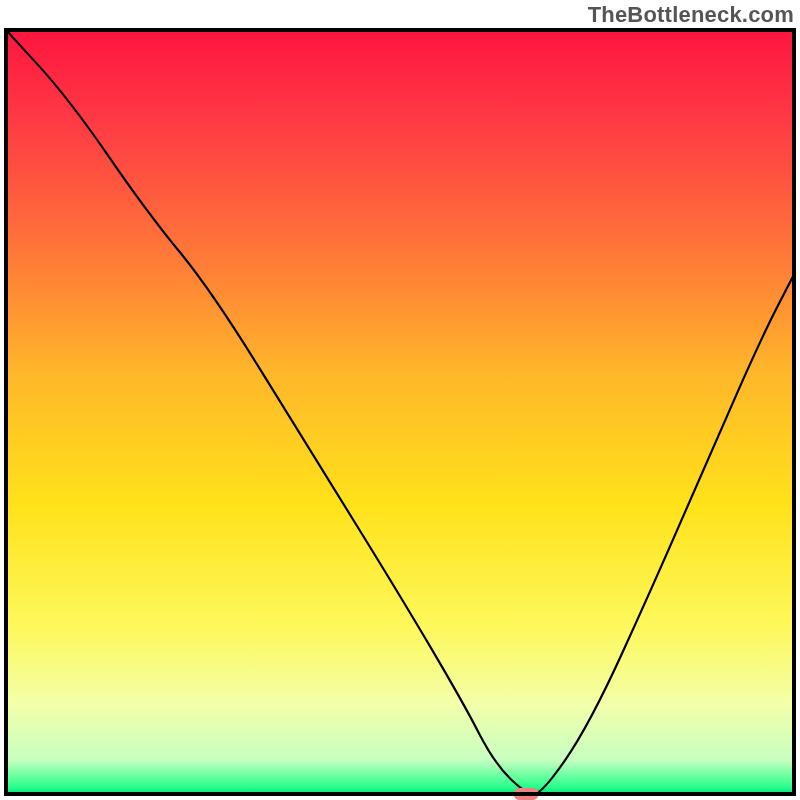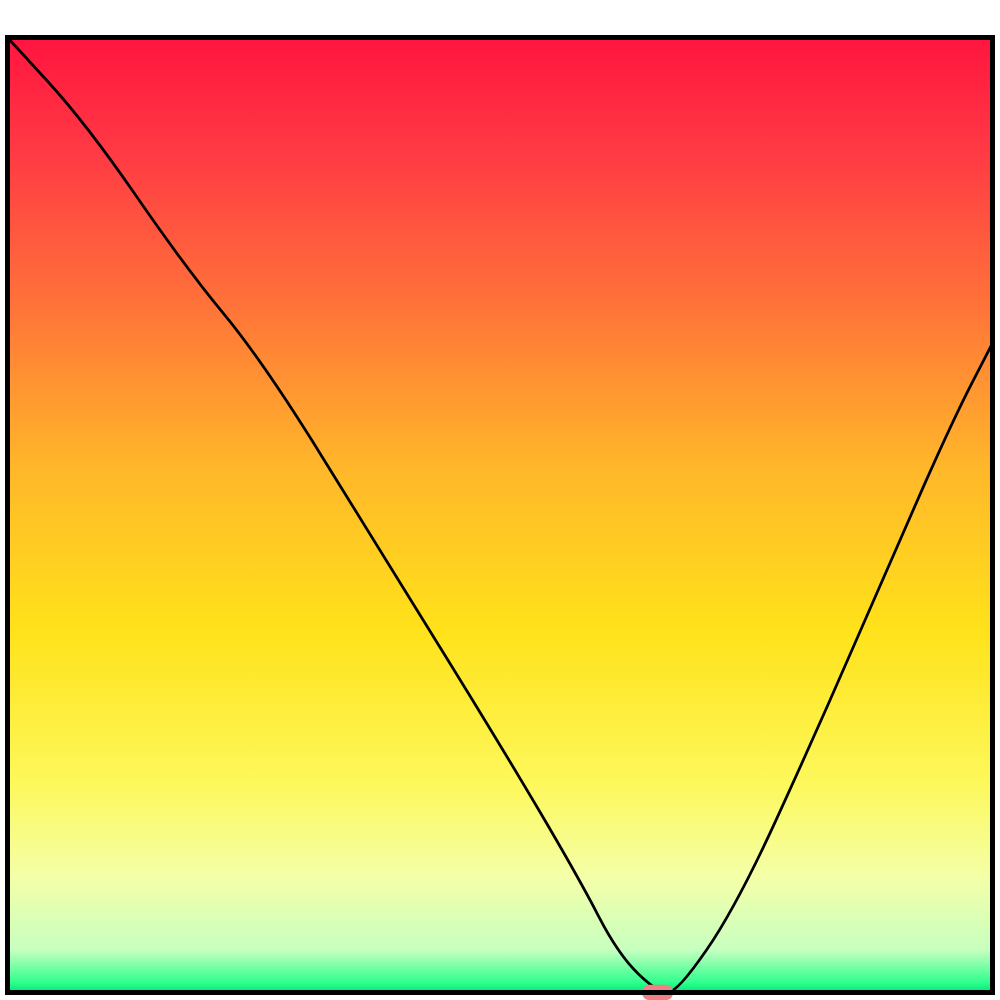--- a/index.html
+++ b/index.html
@@ -43,20 +43,21 @@
   .frame {
     fill: none;
     stroke: #000;
     stroke-width: 4;
   }
 </style>
 </head>
 <body>
 
 <div class="chart-container">
+  <div class="watermark">TheBottleneck.com</div>
   <svg id="chart-svg" width="800" height="800" viewBox="0 0 800 800">
     <defs>
       <linearGradient id="bg-grad" x1="0" y1="0" x2="0" y2="1">
           <stop offset="0%" stop-color="#ff153f"></stop>
           <stop offset="12%" stop-color="#ff3a44"></stop>
           <stop offset="27%" stop-color="#ff6f3a"></stop>
           <stop offset="45%" stop-color="#ffb72a"></stop>
           <stop offset="62%" stop-color="#ffe21a"></stop>
           <stop offset="78%" stop-color="#fdf85b"></stop>
           <stop offset="88%" stop-color="#f4ffa8"></stop>

